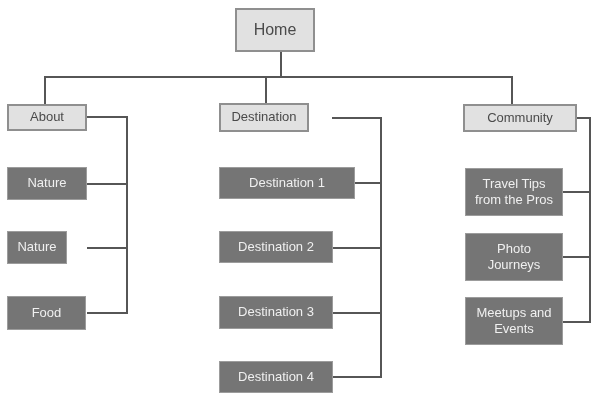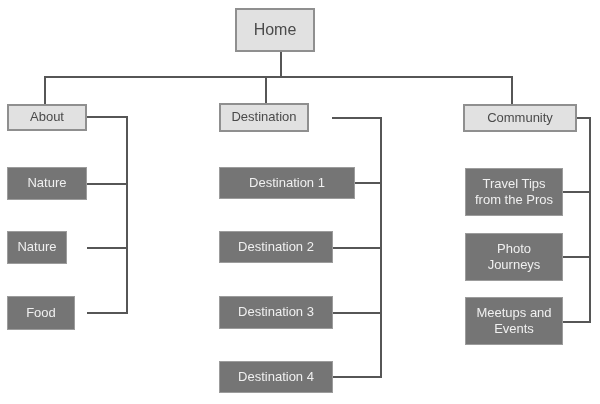--- a/index.html
+++ b/index.html
@@ -85,21 +85,21 @@
   <div class="line" style="left:563px;top:321px;width:28px;height:2px;"></div>
 
   <div class="node light root" style="left:235px;top:8px;width:80px;height:44px;">Home</div>
 
   <div class="node light" style="left:7px;top:104px;width:80px;height:27px;">About</div>
   <div class="node light" style="left:219px;top:103px;width:90px;height:29px;">Destination</div>
   <div class="node light" style="left:463px;top:104px;width:114px;height:28px;">Community</div>
 
   <div class="node dark" style="left:7px;top:167px;width:80px;height:33px;">Nature</div>
   <div class="node dark" style="left:7px;top:231px;width:60px;height:33px;">Nature</div>
-  <div class="node dark" style="left:7px;top:296px;width:68px;height:34px;">Food</div>
+  <div class="node dark" style="left:7px;top:296px;width:79px;height:34px;">Food</div>
 
   <div class="node dark" style="left:219px;top:167px;width:136px;height:32px;">Destination 1</div>
   <div class="node dark" style="left:219px;top:231px;width:114px;height:32px;">Destination 2</div>
   <div class="node dark" style="left:219px;top:296px;width:114px;height:33px;">Destination 3</div>
   <div class="node dark" style="left:219px;top:361px;width:114px;height:32px;">Destination 4</div>
 
   <div class="node dark" style="left:465px;top:168px;width:98px;height:48px;">Travel Tips from the Pros</div>
   <div class="node dark" style="left:465px;top:233px;width:98px;height:48px;">Photo Journeys</div>
   <div class="node dark" style="left:465px;top:297px;width:98px;height:48px;">Meetups and Events</div>
 

